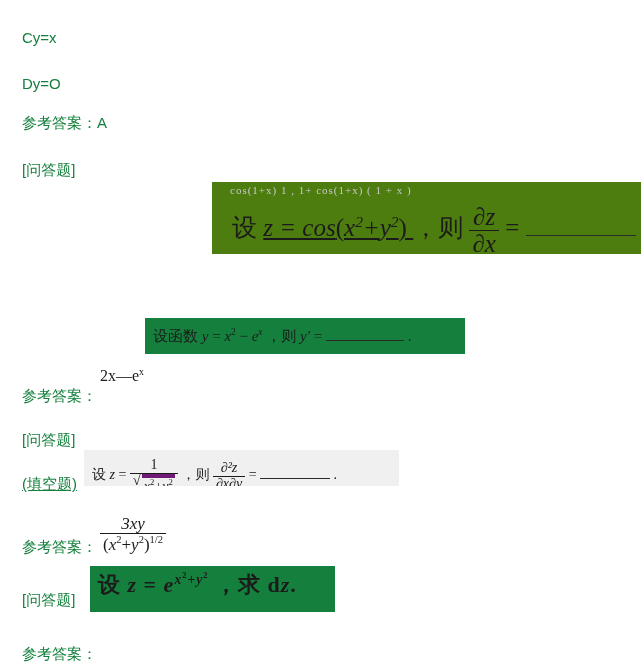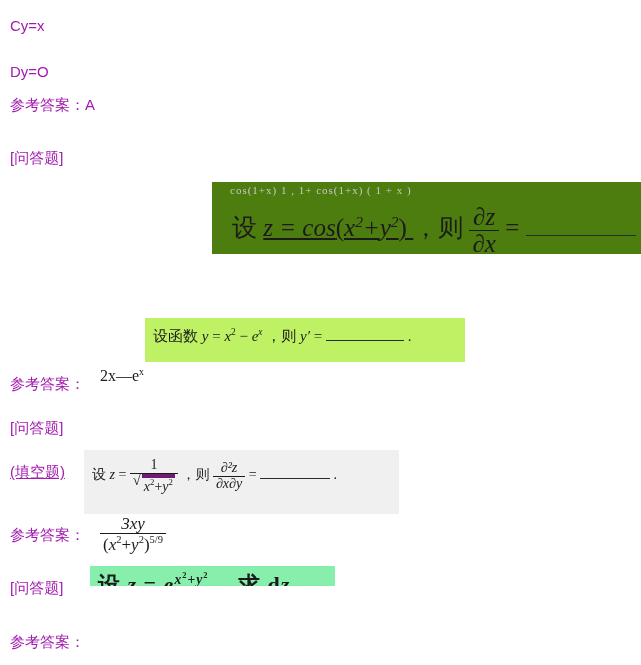--- a/index.html
+++ b/index.html
@@ -16,30 +16,30 @@
   }
   .page {
     position: relative;
     width: 641px;
     height: 665px;
     padding: 0;
   }
   .line {
     font-size: 15px;
     line-height: 20px;
-    color: #a21caf;
-    margin: 0;
+    color: #15803d;
+    margin: 12px;
     padding: 0;
   }
   
   .abs { position: absolute; }
 
   .txt-cyx     { left: 10px; top: 16px; }
   .txt-dyo     { left: 10px; top: 62px; }
-  .txt-ans-a   { left: 10px; top: 95px; }
+  .txt-ans-a   { left: 10px; top: 101px; }
   .txt-q1      { left: 10px; top: 148px; }
 
   .txt-ans2    { left: 10px; top: 282px; }
   .txt-q2      { left: 10px; top: 328px; }
   .txt-ans3lbl { left: 10px; top: 374px; }
   .txt-q3      { left: 10px; top: 418px; }
   .txt-fill3   { left: 10px; top: 462px; text-decoration: underline; }
   .txt-ans4lbl { left: 10px; top: 525px; }
   .txt-q4      { left: 10px; top: 578px; }
   .txt-ans5    { left: 10px; top: 632px; }
@@ -69,47 +69,47 @@
     position: absolute;
     left: 18px; top: 2px;
     font-size: 11px;
     color: #c9c9c9;
     white-space: nowrap;
     letter-spacing: 1px;
   }
 
   .f2 {
     left: 145px; top: 318px;
-    width: 320px; height: 44px;
-    background: #bef264;
+    width: 320px; height: 36px;
+    background: #15803d;
     text-align: center;
   }
   .f2 .inner {
     position: absolute;
     left: 8px; top: 8px;
     font-size: 15px;
     white-space: nowrap;
   }
 
   .f3 {
     left: 84px; top: 450px;
-    width: 315px; height: 64px;
+    width: 315px; height: 36px;
     background: #f0f0f0;
   }
   .f3 .inner {
     position: absolute;
     left: 8px; top: 8px;
     font-size: 14px;
     white-space: nowrap;
   }
 
   .f4 {
     left: 90px; top: 566px;
-    width: 245px; height: 20px;
-    background: #86efac;
+    width: 245px; height: 46px;
+    background: #15803d;
   }
   .f4 .inner {
     position: absolute;
     left: 8px; top: 4px;
     font-size: 22px;
     white-space: nowrap;
     font-weight: bold;
     letter-spacing: 1px;
   }
 
@@ -211,21 +211,21 @@
       <span>=</span>
       <span class="blank" style="width:70px;"></span>
       <span>.</span>
     </div>
   </div>
 
   <div class="abs line txt-ans4lbl">参考答案：</div>
   <div class="ans-formula ansf-2">
     <span class="frac">
       <span class="num it">3xy</span>
-      <span class="den">(<span class="it">x</span><sup class="sm">2</sup>+<span class="it">y</span><sup class="sm">2</sup>)<sup class="sm">5/9</sup></span>
+      <span class="den">(<span class="it">x</span><sup class="sm">2</sup>+<span class="it">y</span><sup class="sm">2</sup>)<sup class="sm">1/2</sup></span>
     </span>
   </div>
 
   <div class="abs line txt-q4">[问答题]</div>
 
   <div class="formula-box f4">
     <div class="inner">
       设 <span class="it">z</span> = <span class="it">e</span><sup class="sm"><span class="it">x</span><sup class="sm">2</sup>+<span class="it">y</span><sup class="sm">2</sup></sup> ，求 d<span class="it">z</span>.
     </div>
   </div>

